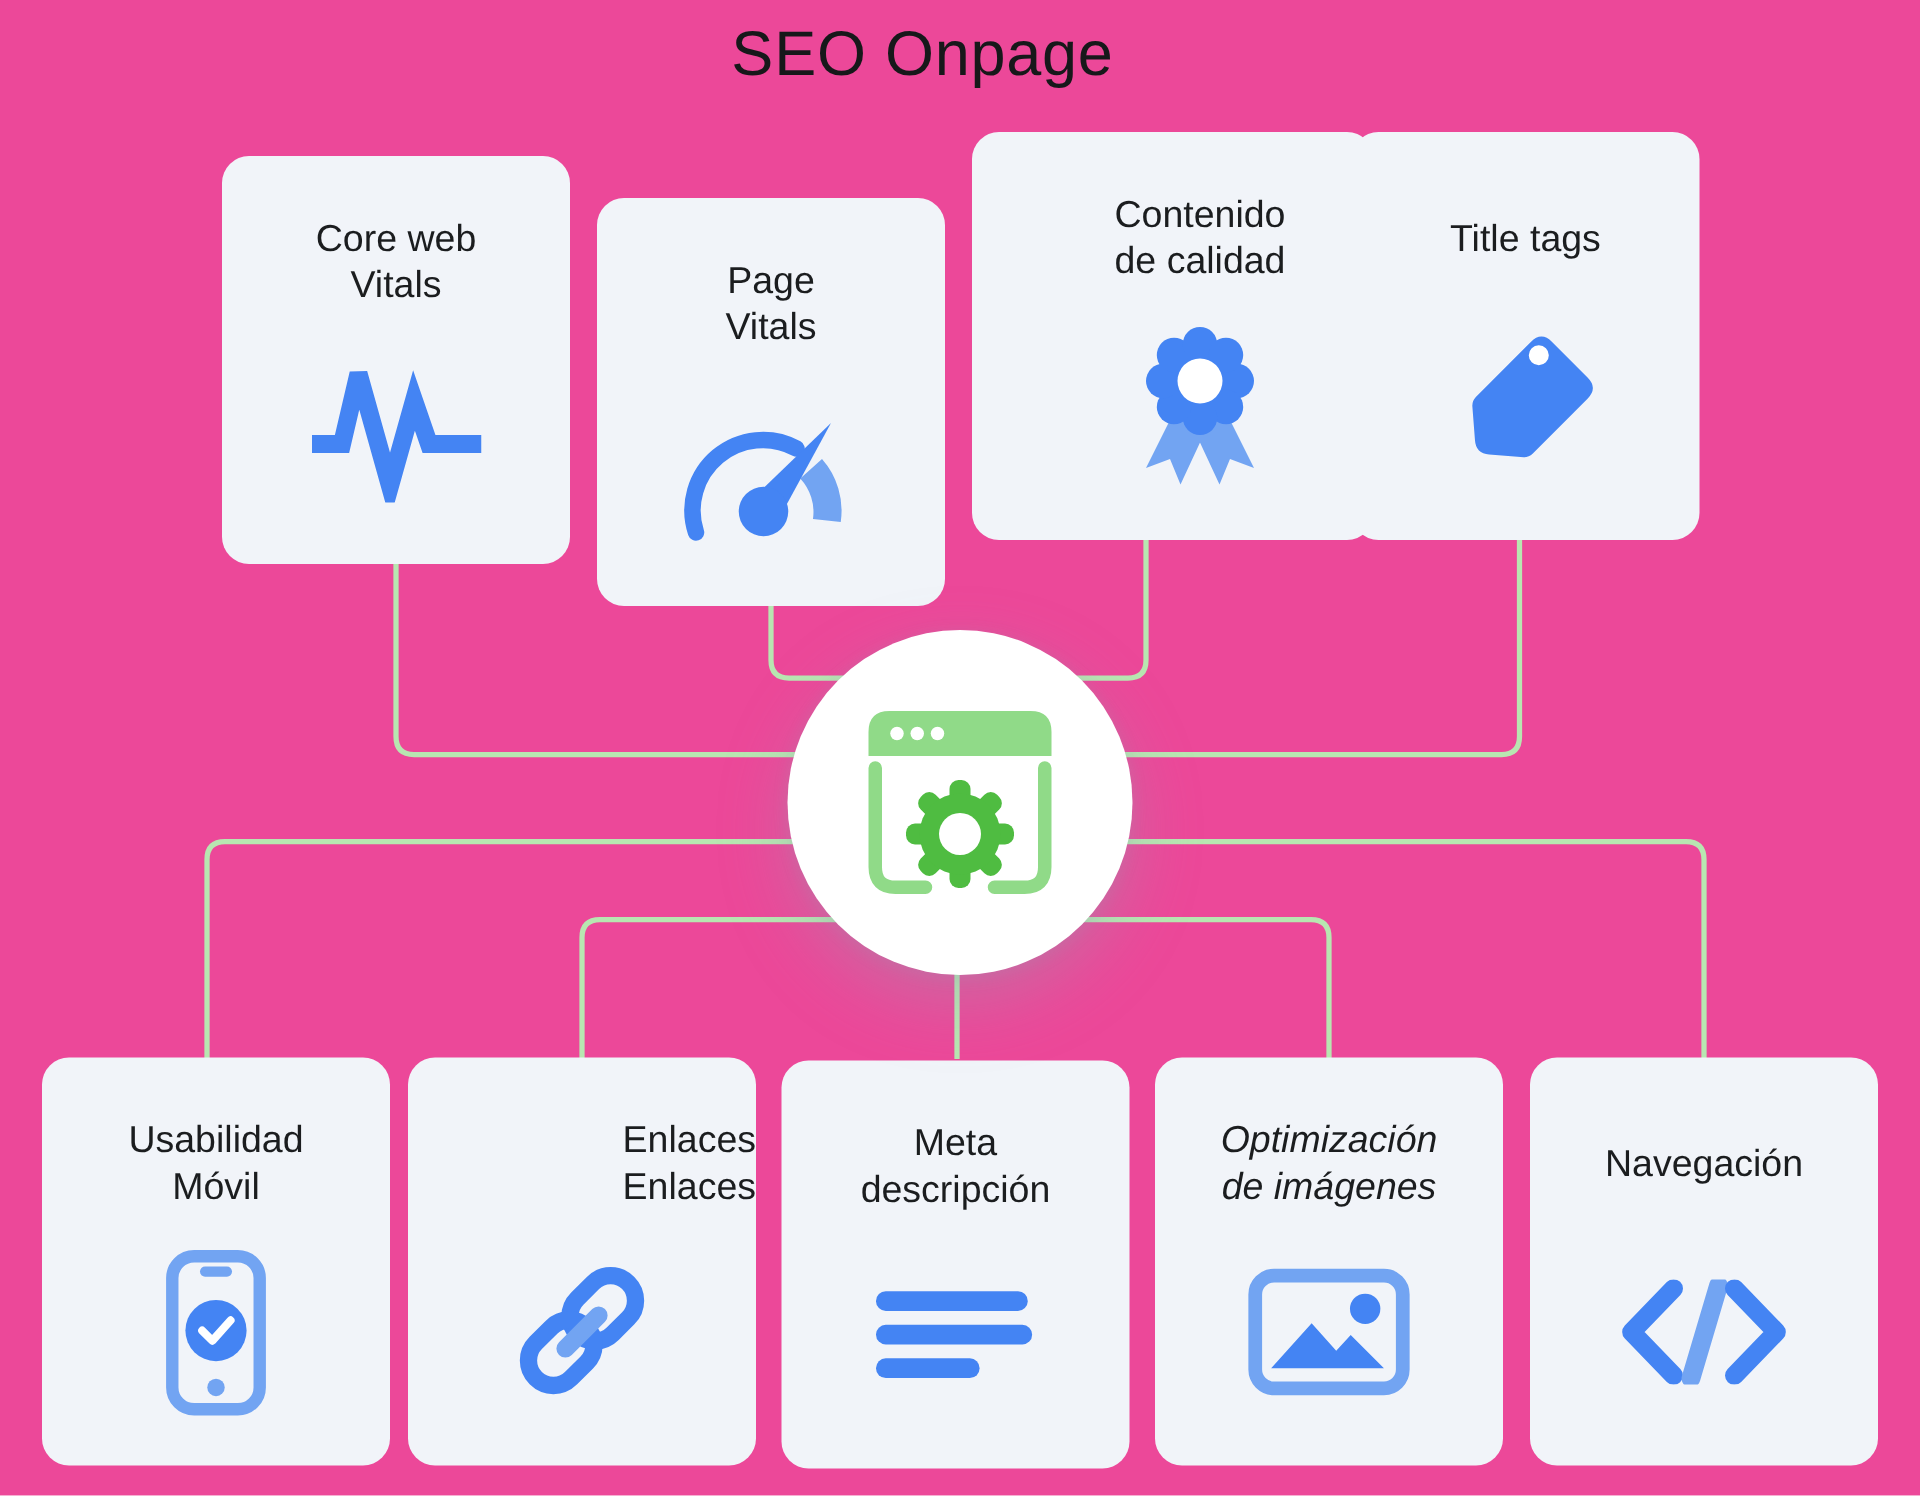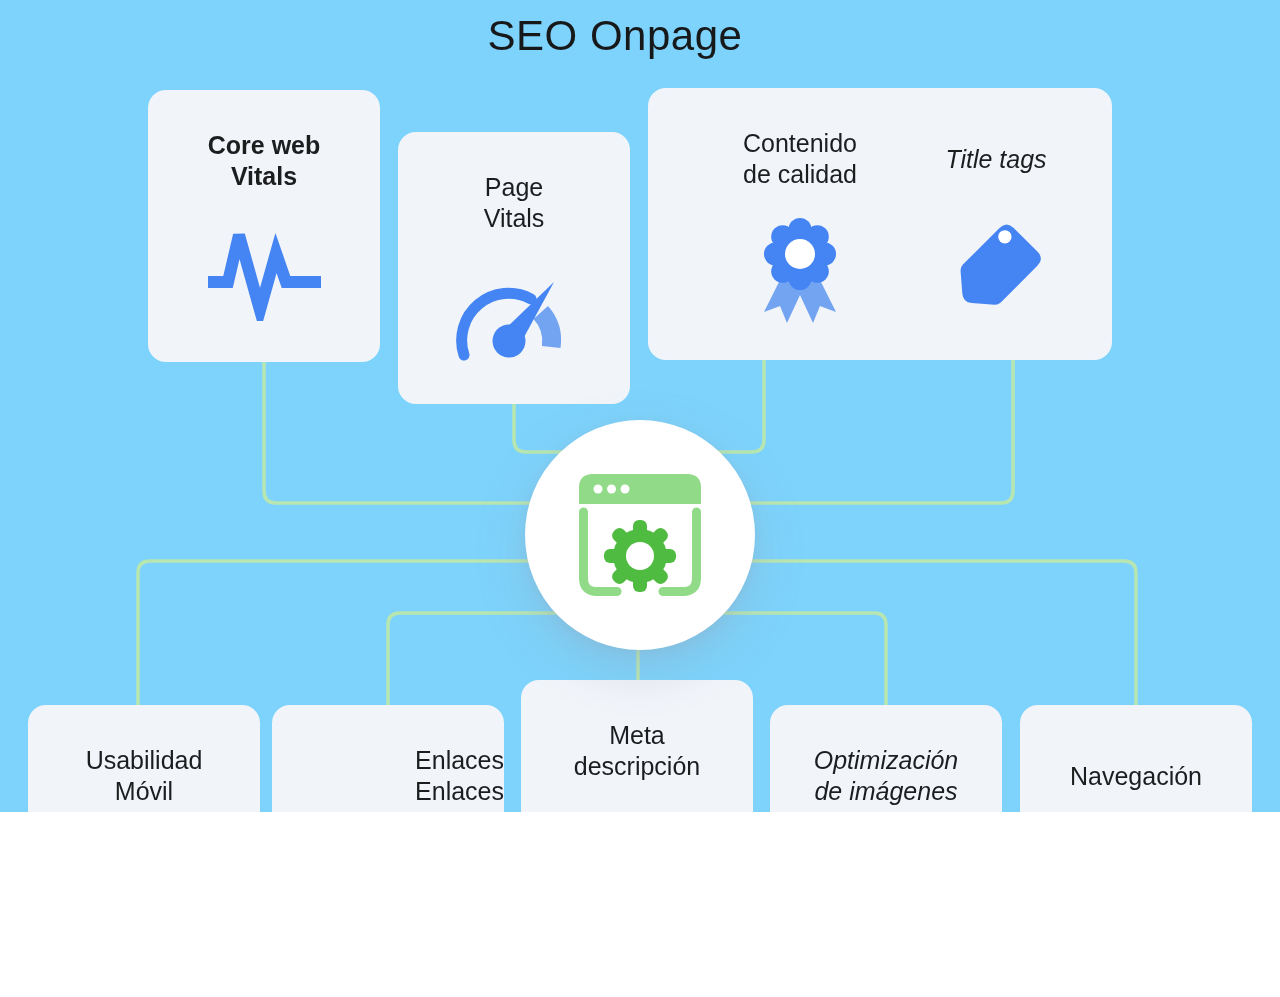--- a/index.html
+++ b/index.html
@@ -6,21 +6,21 @@
     --blue:#4484F3;
     --blue-light:#72A4F2;
     --green:#90DA88;
     --green-dark:#4FBC41;
     --line:#B8E6B1;
     --card-bg:#F1F4F9;
     --text:#1B1D1F;
   }
   html,body{margin:0;padding:0;background:#fff;}
   .stage{
-    position:relative;width:1280px;height:812px;background:#7dd3fc;overflow:hidden;
+    position:relative;width:1280px;height:997px;background:#ec4899;overflow:hidden;
     font-family:"Liberation Sans",sans-serif;
   }
   .title{
     position:absolute;top:12px;left:0;width:1230px;margin:0;
     text-align:center;font-size:42px;font-weight:500;color:#17181A;letter-spacing:.5px;
   }
   .connectors{position:absolute;left:0;top:0;z-index:1;pointer-events:none;}
   .s-line{stroke:var(--line);fill:none;stroke-width:3.5;}
   .card{
     position:absolute;width:232px;height:272px;background:var(--card-bg);
@@ -51,21 +51,21 @@
   <h1 class="title">SEO Onpage</h1>
 
   <svg class="connectors" width="1280" height="997" viewBox="0 0 1280 997">
     <path class="s-line" d="M264,359 L264,491 Q264,503 276,503 L1001,503 Q1013,503 1013,491 L1013,359"></path>
     <path class="s-line" d="M514,359 L514,440 Q514,452 526,452 L752,452 Q764,452 764,440 L764,359"></path>
     <path class="s-line" d="M138,706 L138,573 Q138,561 150,561 L1124,561 Q1136,561 1136,573 L1136,706"></path>
     <path class="s-line" d="M388,706 L388,625 Q388,613 400,613 L874,613 Q886,613 886,625 L886,706"></path>
     <path class="s-line" d="M638,550 L638,706"></path>
   </svg>
 
-  <div class="card" style="left:148px;top:90px;font-weight:bold;">
+  <div class="card" style="left:148px;top:104px;">
     <div class="label">
       <div>Core web</div>
       <div>Vitals</div>
     </div>
     <div class="iconwrap">
       <svg width="113" height="96" viewBox="0 0 113 96">
         <polyline class="s-blue" stroke-width="12" stroke-linejoin="miter" points="0,57 20,57 31,10 52,85 68,28 78,57 113,57"></polyline>
       </svg>
     </div>
   </div>
@@ -103,21 +103,21 @@
           <circle cx="25.5" cy="42" r="11.5"></circle>
             <circle cx="32.7" cy="24.7" r="11.5"></circle>
           <circle cx="50" cy="17.5" r="11.5"></circle>
             <circle cx="67.3" cy="24.7" r="11.5"></circle>
         </g>
         <circle class="f-white" cx="50" cy="42" r="15"></circle>
       </svg>
     </div>
   </div>
 
-  <div class="card" style="left:880px;top:88px;font-style:italic;">
+  <div class="card" style="left:901px;top:88px;">
     <div class="label">
       <div>Title tags</div>
       <div></div>
     </div>
     <div class="iconwrap">
       <svg width="118" height="112" viewBox="10 2 140 134">
         <g transform="rotate(-45 80 67)">
           <path class="f-blue" d="M56,35 H118 Q130,35 130,47 V87 Q130,99 118,99 H56 Q52,99 49,96 L31,75 Q24,67 31,59 L49,38 Q52,35 56,35 Z"></path>
           <circle class="f-white" cx="115" cy="47" r="8"></circle>
         </g>
@@ -167,21 +167,21 @@
     </div>
     <div class="iconwrap">
       <svg width="96" height="96" viewBox="0 0 104 104">
         <rect class="s-blue" stroke-width="12.5" x="41" y="17" width="52" height="36" rx="18" transform="rotate(-45 67 35)"></rect>
         <rect class="s-blue" stroke-width="12.5" x="11" y="49" width="52" height="36" rx="18" transform="rotate(-45 37 67)"></rect>
         <line class="s-lblue" stroke-width="13" stroke-linecap="round" x1="40" y1="64" x2="64" y2="40"></line>
       </svg>
     </div>
   </div>
 
-  <div class="card" style="left:521px;top:680px;">
+  <div class="card" style="left:521px;top:707px;">
     <div class="label">
       <div>Meta</div>
       <div>descripción</div>
     </div>
     <div class="iconwrap">
       <svg width="107" height="60" viewBox="0 0 110 60">
         <rect class="f-blue" x="0" y="0" width="104" height="13.5" rx="6.7"></rect>
         <rect class="f-blue" x="0" y="23" width="107" height="13.5" rx="6.7"></rect>
         <rect class="f-blue" x="0" y="46" width="71" height="13.5" rx="6.7"></rect>
       </svg>

